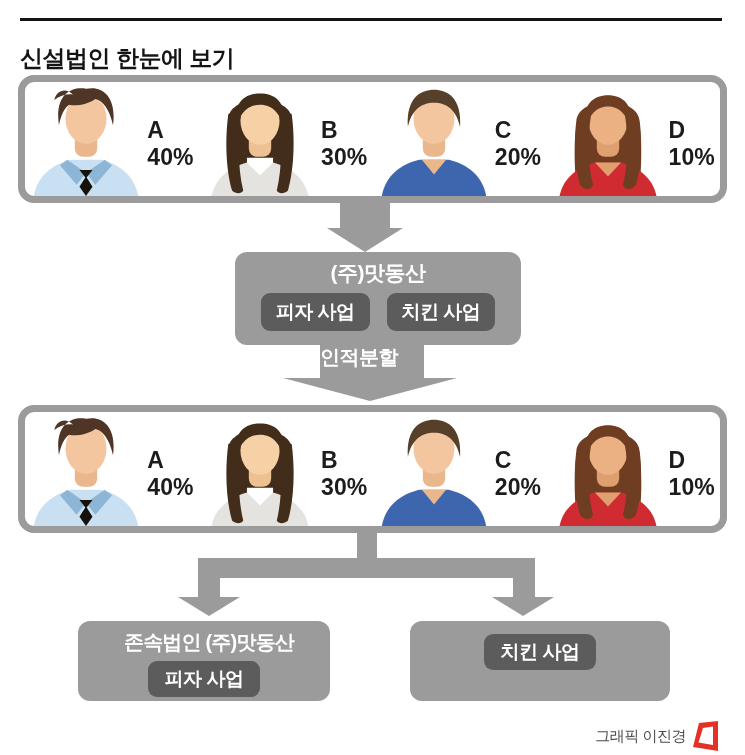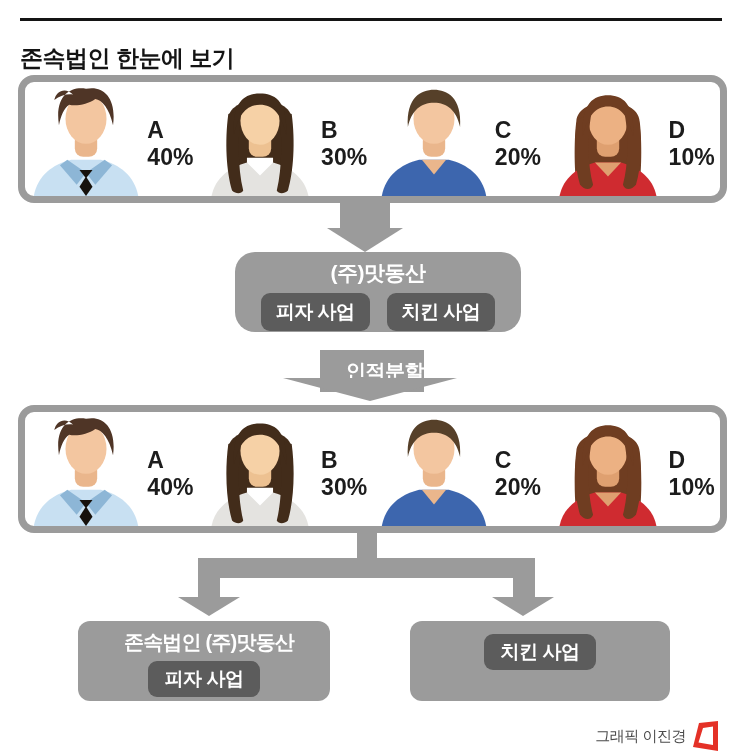--- a/index.html
+++ b/index.html
@@ -17,29 +17,29 @@
   .holder-cell{flex:1 1 0;display:flex;align-items:flex-end;justify-content:center;height:100%;}
   .holder-cell svg{display:block;width:112px;height:110px;flex:0 0 auto;}
   .holder-label{margin:0 0 26px 5px;font-size:23px;font-weight:700;color:#1c1c1c;line-height:1.15;text-align:left;}
 
   .gray{background:#9b9b9b;}
   .arrow-head{position:absolute;width:0;height:0;border-style:solid;}
 
   .arrow1-stem{position:absolute;left:340px;top:202px;width:50px;height:27px;}
   .arrow1-head{left:327px;top:228px;border-width:24px 38px 0 38px;border-color:#9b9b9b transparent transparent transparent;}
 
-  .parent-box{position:absolute;left:235px;top:252px;width:286px;height:80px;background:#9b9b9b;
-    border-radius:20px;box-sizing:border-box;padding-top:7px;text-align:center;}
+  .parent-box{position:absolute;left:235px;top:252px;width:286px;height:93px;background:#9b9b9b;
+    border-radius:12px;box-sizing:border-box;padding-top:7px;text-align:center;}
   .parent-title{font-size:21px;font-weight:800;color:#ffffff;letter-spacing:-0.5px;}
   .division-row{display:flex;justify-content:center;gap:17px;margin-top:6px;}
   .division-chip{background:#5c5c5c;border-radius:9px;padding:6px 15px;font-size:19px;font-weight:800;
     color:#ffffff;letter-spacing:-0.5px;}
 
   .div-arrow-stem{position:absolute;left:320px;top:336px;width:104px;height:42px;
-    display:flex;align-items:center;justify-content:flex-end;margin-top:14px;}
+    display:flex;align-items:center;justify-content:flex-start;}
   .div-arrow-label{font-size:20px;font-weight:800;color:#ffffff;letter-spacing:-0.5px;}
   .div-arrow-head{left:283px;top:378px;border-width:23px 87px 0 87px;border-color:#9b9b9b transparent transparent transparent;}
 
   .trunk{position:absolute;left:357px;top:533px;width:20px;height:26px;}
   .hbar{position:absolute;left:198px;top:558px;width:337px;height:20px;}
   .stem-left{position:absolute;left:198px;top:578px;width:22px;height:20px;}
   .stem-right{position:absolute;left:513px;top:578px;width:22px;height:20px;}
   .head-left{left:178px;top:597px;border-width:19px 31px 0 31px;border-color:#9b9b9b transparent transparent transparent;}
   .head-right{left:492px;top:597px;border-width:19px 31px 0 31px;border-color:#9b9b9b transparent transparent transparent;}
 
@@ -54,21 +54,21 @@
   .footer{position:absolute;right:27px;top:721px;display:flex;align-items:center;gap:7px;}
   .credit{font-size:15px;color:#4b4b4b;letter-spacing:-0.5px;}
   .logo svg{display:block;}
 </style>
 </head>
 <body>
 
 <div class="canvas">
 
   <div class="top-rule"></div>
-  <h1 class="page-title">존속법인 한눈에 보기</h1>
+  <h1 class="page-title">신설법인 한눈에 보기</h1>
 
   <div class="holders-box first" id="shareholder-row-1">
       <div class="holder-cell">
     <span>
           <svg viewBox="0 0 120 118" xmlns="http://www.w3.org/2000/svg">
             <rect x="48" y="50" width="24" height="26" rx="9" fill="#eab68c"></rect>
             <path d="M4,118 C8,96 24,84 44,79 L76,79 C96,84 112,96 116,118 Z" fill="#c8e0f2"></path>
             <path d="M40,79 L60,93 L50,106 L32,85 Z" fill="#8db6d6"></path>
             <path d="M80,79 L60,93 L70,106 L88,85 Z" fill="#8db6d6"></path>
             <path d="M53,90 L67,90 L60,99 Z" fill="#17110c"></path>

